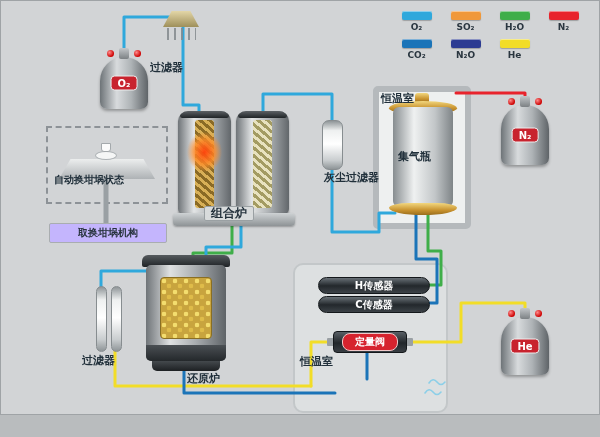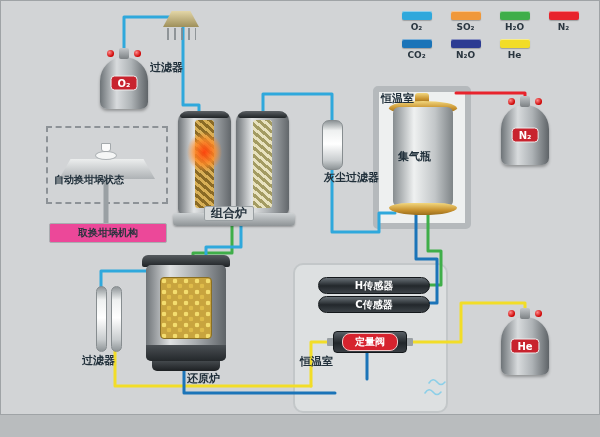--- a/index.html
+++ b/index.html
@@ -103,21 +103,21 @@
     background:repeating-linear-gradient(90deg,#83898d 0 2px,rgba(0,0,0,0) 2px 7px); }
   
   #platform { left:58px; top:158px; width:96px; height:20px;
     clip-path:polygon(12% 0,88% 0,100% 100%,0 100%);
     background:linear-gradient(#eceeee,#aeb2b5); }
   #disc { left:94px; top:150px; width:22px; height:9px; border-radius:50%;
     background:#f5f6f6; border:1px solid #aeb3b6; }
   #crucible { left:100px; top:142px; width:10px; height:9px; border-radius:0 0 3px 3px;
     background:#fbfbfb; border:1px solid #a4a9ac; }
   #mech-box { position:absolute; z-index:3; left:48px; top:222px; width:118px; height:20px;
-    background:#ec4899; border:1px solid #a9adb0; border-radius:2px;
+    background:#c4b5fd; border:1px solid #a9adb0; border-radius:2px;
     display:flex; align-items:center; justify-content:center;
     font-size:10px; font-weight:600; color:#27333d; }
 </style>
 </head>
 <body>
 
 <div class="stage">
 
   <div class="room" id="dashed-box"></div>
   <div class="room" id="thermo-top"></div>

